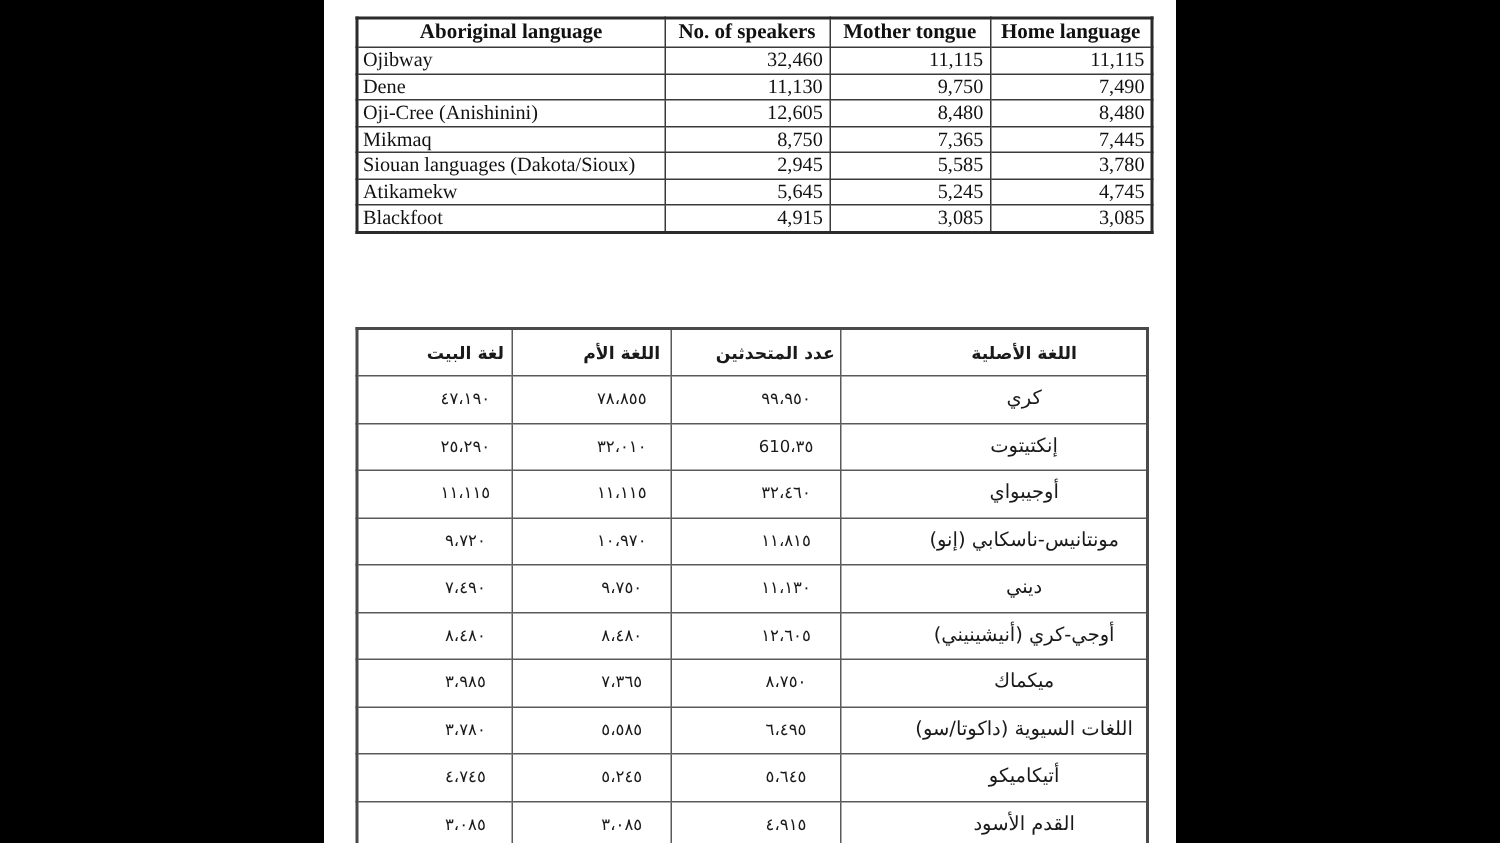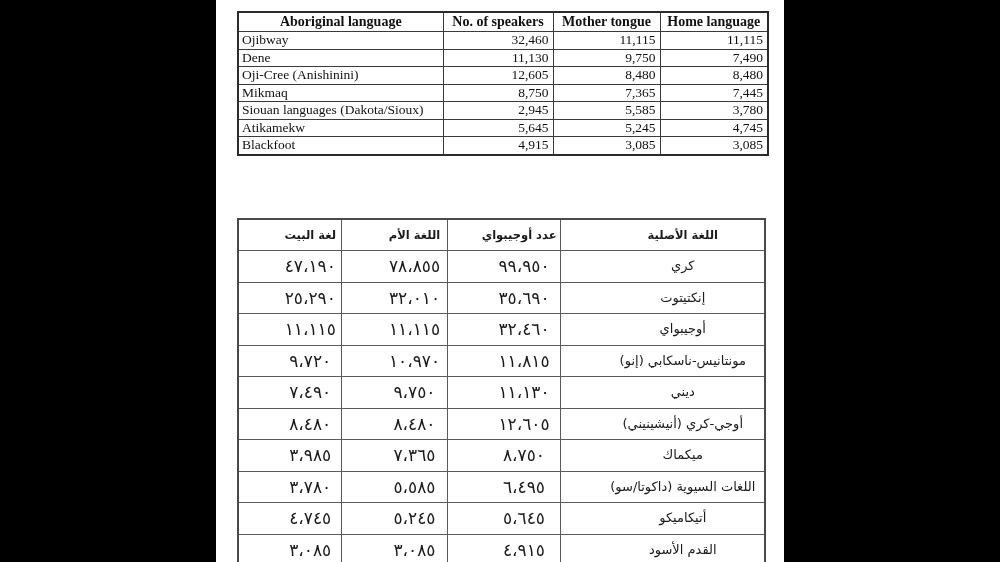--- a/index.html
+++ b/index.html
@@ -108,21 +108,21 @@
   }
   #ar-table thead th {
     font-weight: bold;
     font-size: 11.5px;
     height: 30px;
   }
   #ar-table td.ar-name {
     font-size: 13px;
   }
   #ar-table td.ar-num {
-    font-size: 17px;
+    font-size: 11px;
     letter-spacing: 0.2px;
   }
   #ar-table col.ac-name { width: 205px; }
   #ar-table col.ac-spk  { width: 113px; }
   #ar-table col.ac-mot  { width: 106px; }
   #ar-table col.ac-hom  { width: 103px; }
 </style>
 </head>
 <body>
 
@@ -196,35 +196,35 @@
       <table id="ar-table" class="doc-table">
         <colgroup>
           <col class="ac-name">
             <col class="ac-spk">
             <col class="ac-mot">
             <col class="ac-hom">
         </colgroup>
         <thead>
           <tr>
             <th>اللغة الأصلية</th>
-            <th>عدد أوجيبواي</th>
+            <th>عدد المتحدثين</th>
             <th>اللغة الأم</th>
             <th>لغة البيت</th>
           </tr>
         </thead>
         <tbody id="ar-body">
             <tr>
               <td class="ar-name">كري</td>
               <td class="ar-num">٩٩،٩٥٠</td>
               <td class="ar-num">٧٨،٨٥٥</td>
               <td class="ar-num">٤٧،١٩٠</td>
             </tr>
             <tr>
               <td class="ar-name">إنكتيتوت</td>
-              <td class="ar-num">٣٥،٦٩٠</td>
+              <td class="ar-num">٣٥،610</td>
               <td class="ar-num">٣٢،٠١٠</td>
               <td class="ar-num">٢٥،٢٩٠</td>
             </tr>
             <tr>
               <td class="ar-name">أوجيبواي</td>
               <td class="ar-num">٣٢،٤٦٠</td>
               <td class="ar-num">١١،١١٥</td>
               <td class="ar-num">١١،١١٥</td>
             </tr>
             <tr>

